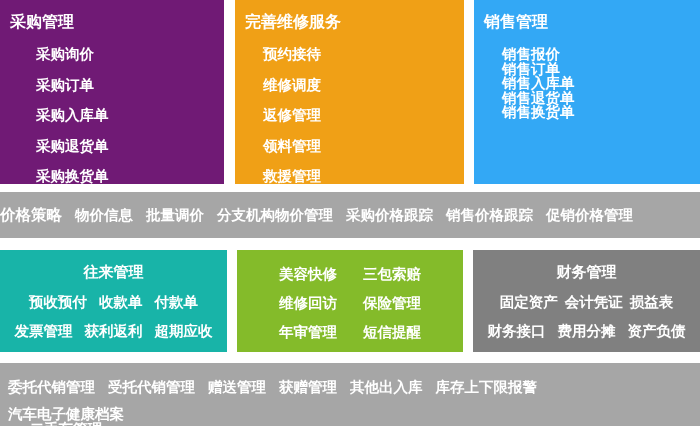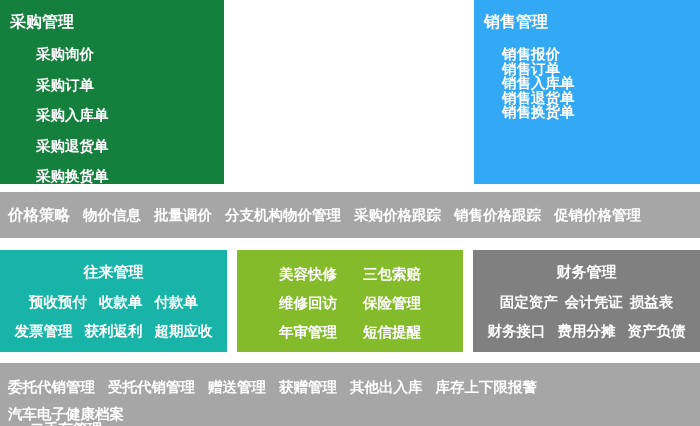--- a/index.html
+++ b/index.html
@@ -15,21 +15,21 @@
 
   
   .card-title {
     font-size: 16px; font-weight: bold; line-height: 1;
     white-space: nowrap;
   }
   .card-item {
     font-size: 14.5px; font-weight: bold; line-height: 1;
     white-space: nowrap;
   }
-  .card-gray   { background: #15803d; text-decoration: underline; }
+  .card-gray   { background: #701a75; text-decoration: underline; }
   .card-orange { background: #f0a016; }
   .card-blue   { background: #33a8f5; }
 
   .card-list { display: flex; flex-direction: column; }
 
   
   .strip {
     background: #a6a6a6;
     display: flex; align-items: center;
     color: #ffffff;
@@ -76,34 +76,44 @@
     <div class="card-title" style="position:absolute; left:10px; top:14px;">采购管理</div>
     <div class="card-list" style="position:absolute; left:36px; top:47px; gap:16px;">
       <div class="card-item">采购询价</div>
       <div class="card-item">采购订单</div>
       <div class="card-item">采购入库单</div>
       <div class="card-item">采购退货单</div>
       <div class="card-item">采购换货单</div>
     </div>
   </div>
 
+  <div class="panel card-orange" style="left:235px; top:0px; width:229px; height:184px;">
+    <div class="card-title" style="position:absolute; left:10px; top:14px;">完善维修服务</div>
+    <div class="card-list" style="position:absolute; left:28px; top:47px; gap:16px;">
+      <div class="card-item">预约接待</div>
+      <div class="card-item">维修调度</div>
+      <div class="card-item">返修管理</div>
+      <div class="card-item">领料管理</div>
+      <div class="card-item">救援管理</div>
+    </div>
+  </div>
 
   <div class="panel card-blue" style="left:474px; top:0px; width:226px; height:184px;">
     <div class="card-title" style="position:absolute; left:10px; top:14px;">销售管理</div>
     <div class="card-list" style="position:absolute; left:28px; top:47px; gap:0;">
       <div class="card-item">销售报价</div>
       <div class="card-item">销售订单</div>
       <div class="card-item">销售入库单</div>
       <div class="card-item">销售退货单</div>
       <div class="card-item">销售换货单</div>
     </div>
   </div>
 
   <div class="panel strip" style="left:0px; top:192px; width:700px; height:46px;">
-    <div class="strip-inner" style="padding-left:8px;">
+    <div class="strip-inner" style="padding-left:0;">
       <div class="strip-item lead">价格策略</div>
       <div class="strip-item">物价信息</div>
       <div class="strip-item">批量调价</div>
       <div class="strip-item">分支机构物价管理</div>
       <div class="strip-item">采购价格跟踪</div>
       <div class="strip-item">销售价格跟踪</div>
       <div class="strip-item">促销价格管理</div>
     </div>
   </div>
 

